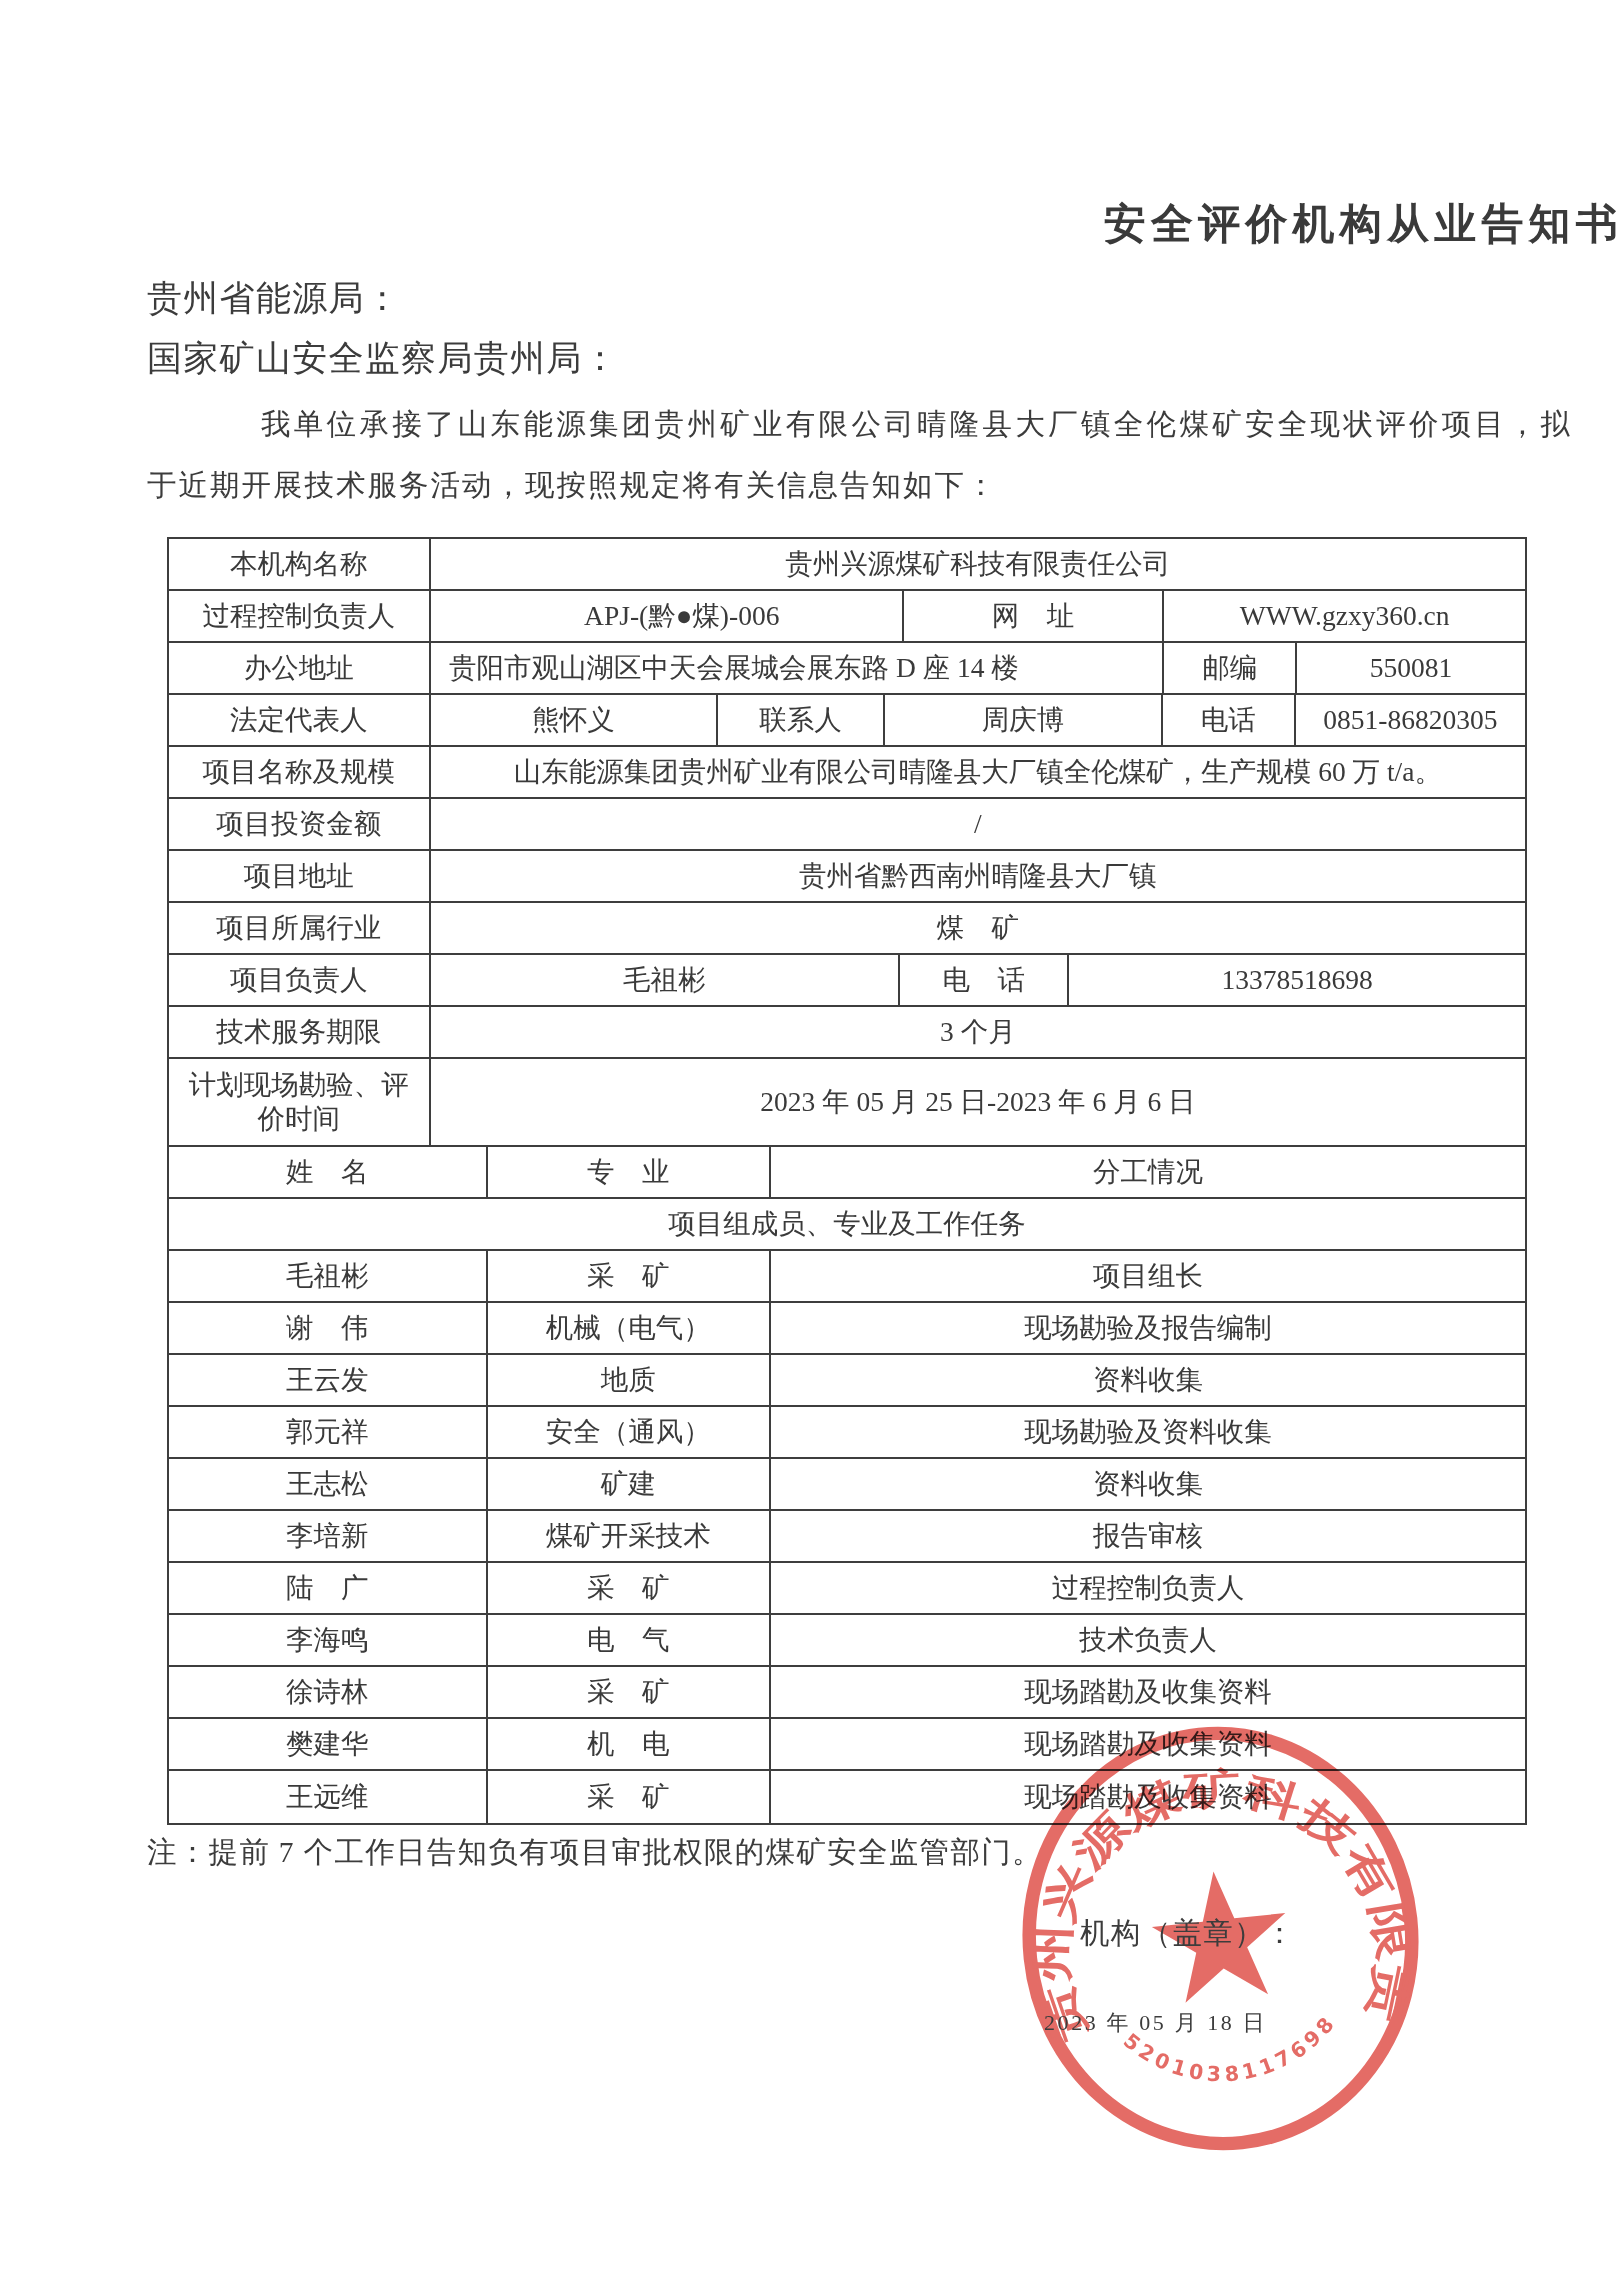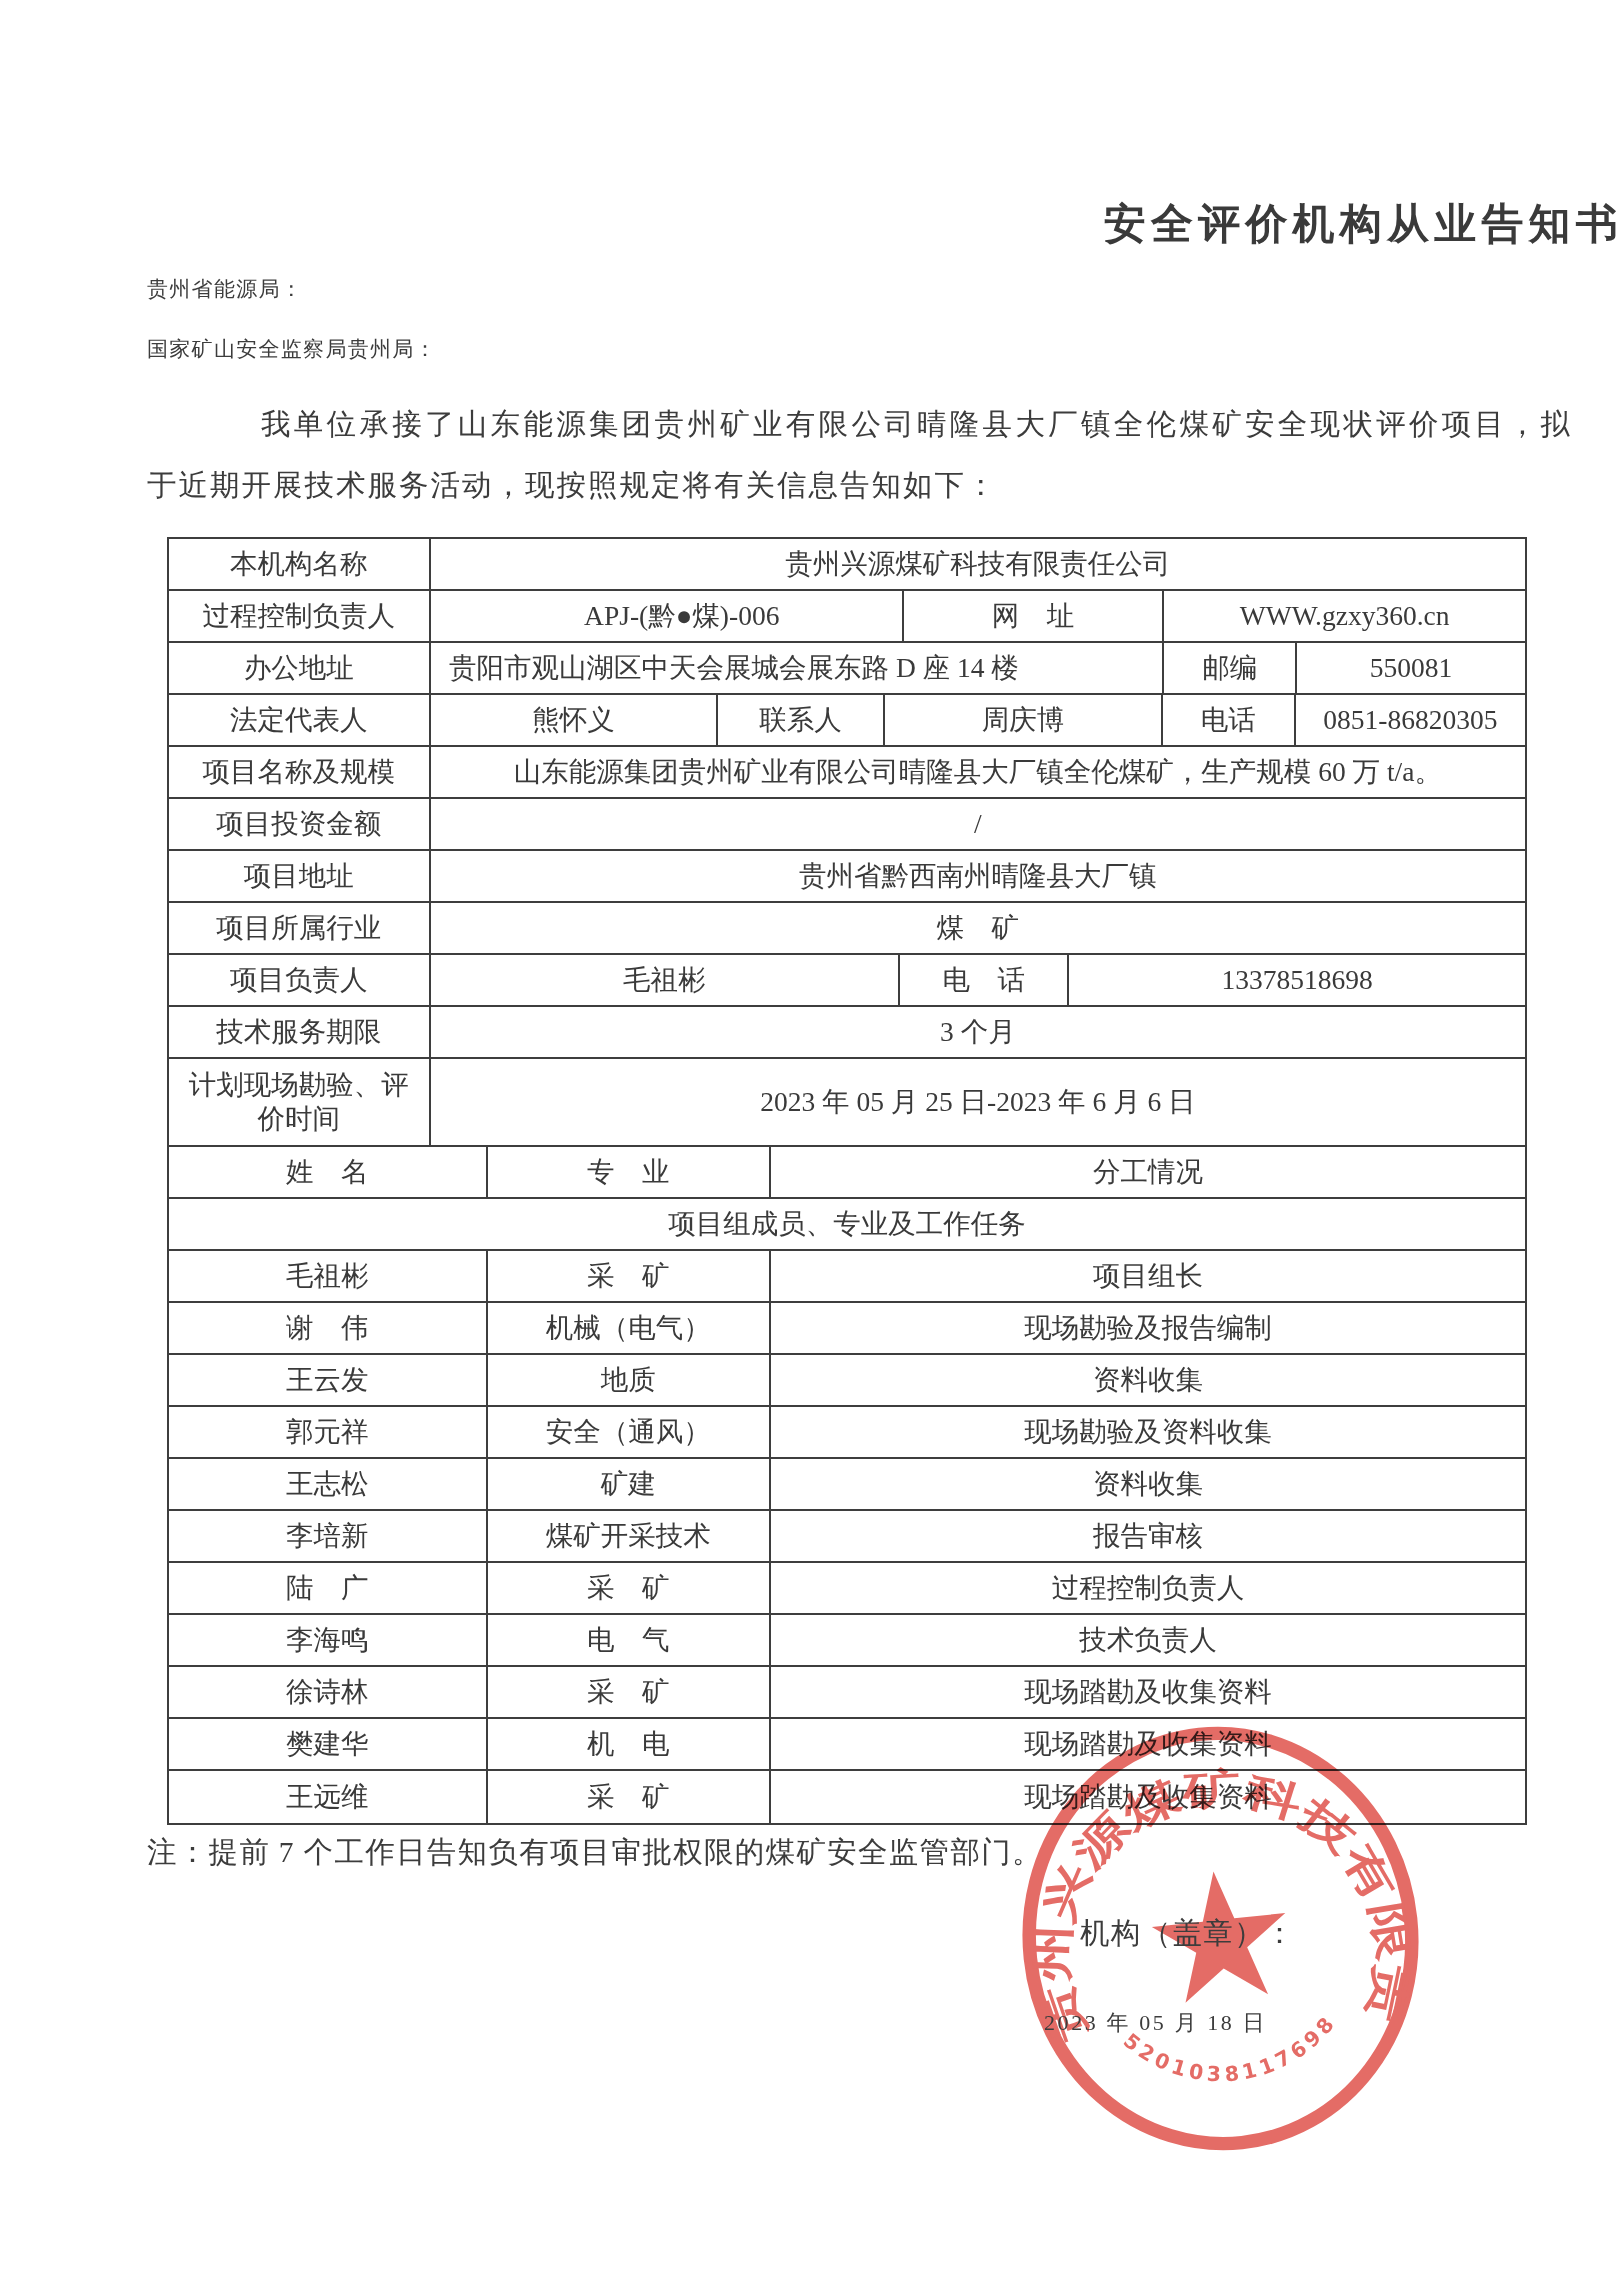--- a/index.html
+++ b/index.html
@@ -10,21 +10,21 @@
     background:#ffffff;
     font-family:"Liberation Serif","DejaVu Serif",serif;
     color:#3c3c3c;
     overflow:hidden;
   }
   .title{
     position:absolute;top:196px;left:0;width:100%;
     text-align:right;font-size:42px;font-weight:700;
     letter-spacing:5.2px;color:#3a3a3a;margin:0;
   }
-  .addr{position:absolute;left:147px;font-size:21px;letter-spacing:1.3px;}
+  .addr{position:absolute;left:147px;font-size:35px;letter-spacing:1.3px;}
   .a1{top:275px;}
   .a2{top:335px;}
   .intro-line{position:absolute;font-size:29.5px;color:#3c3c3c;white-space:nowrap;}
   .il1{top:405px;left:261px;letter-spacing:3.3px;}
   .il2{top:466px;left:147px;letter-spacing:2px;}
 
   
   .doc-table{
     position:absolute;left:167px;top:537px;width:1360px;
     border:2.6px solid #3e3e3e;box-sizing:border-box;

